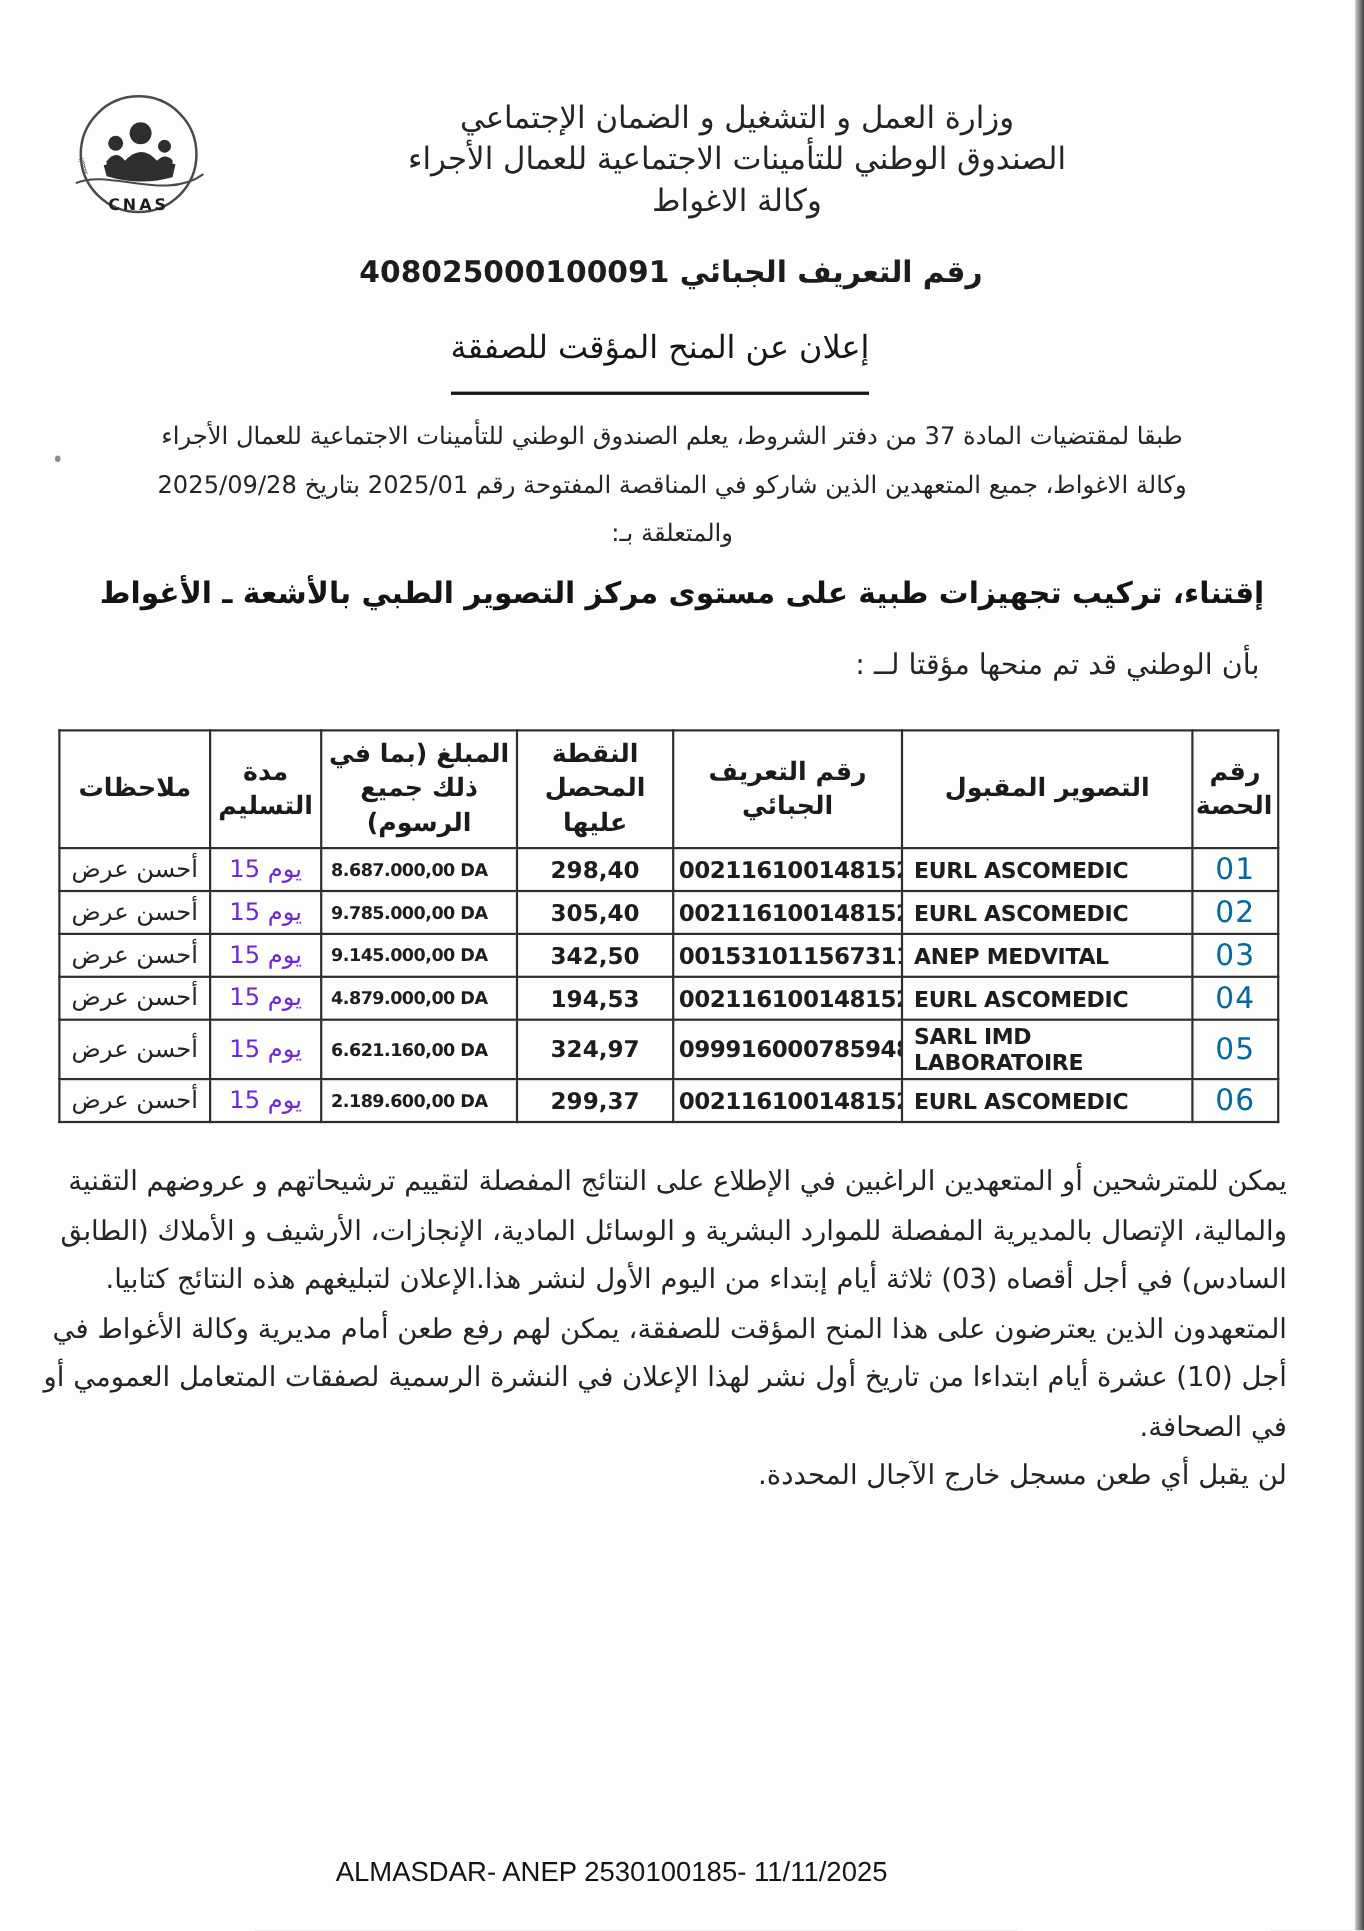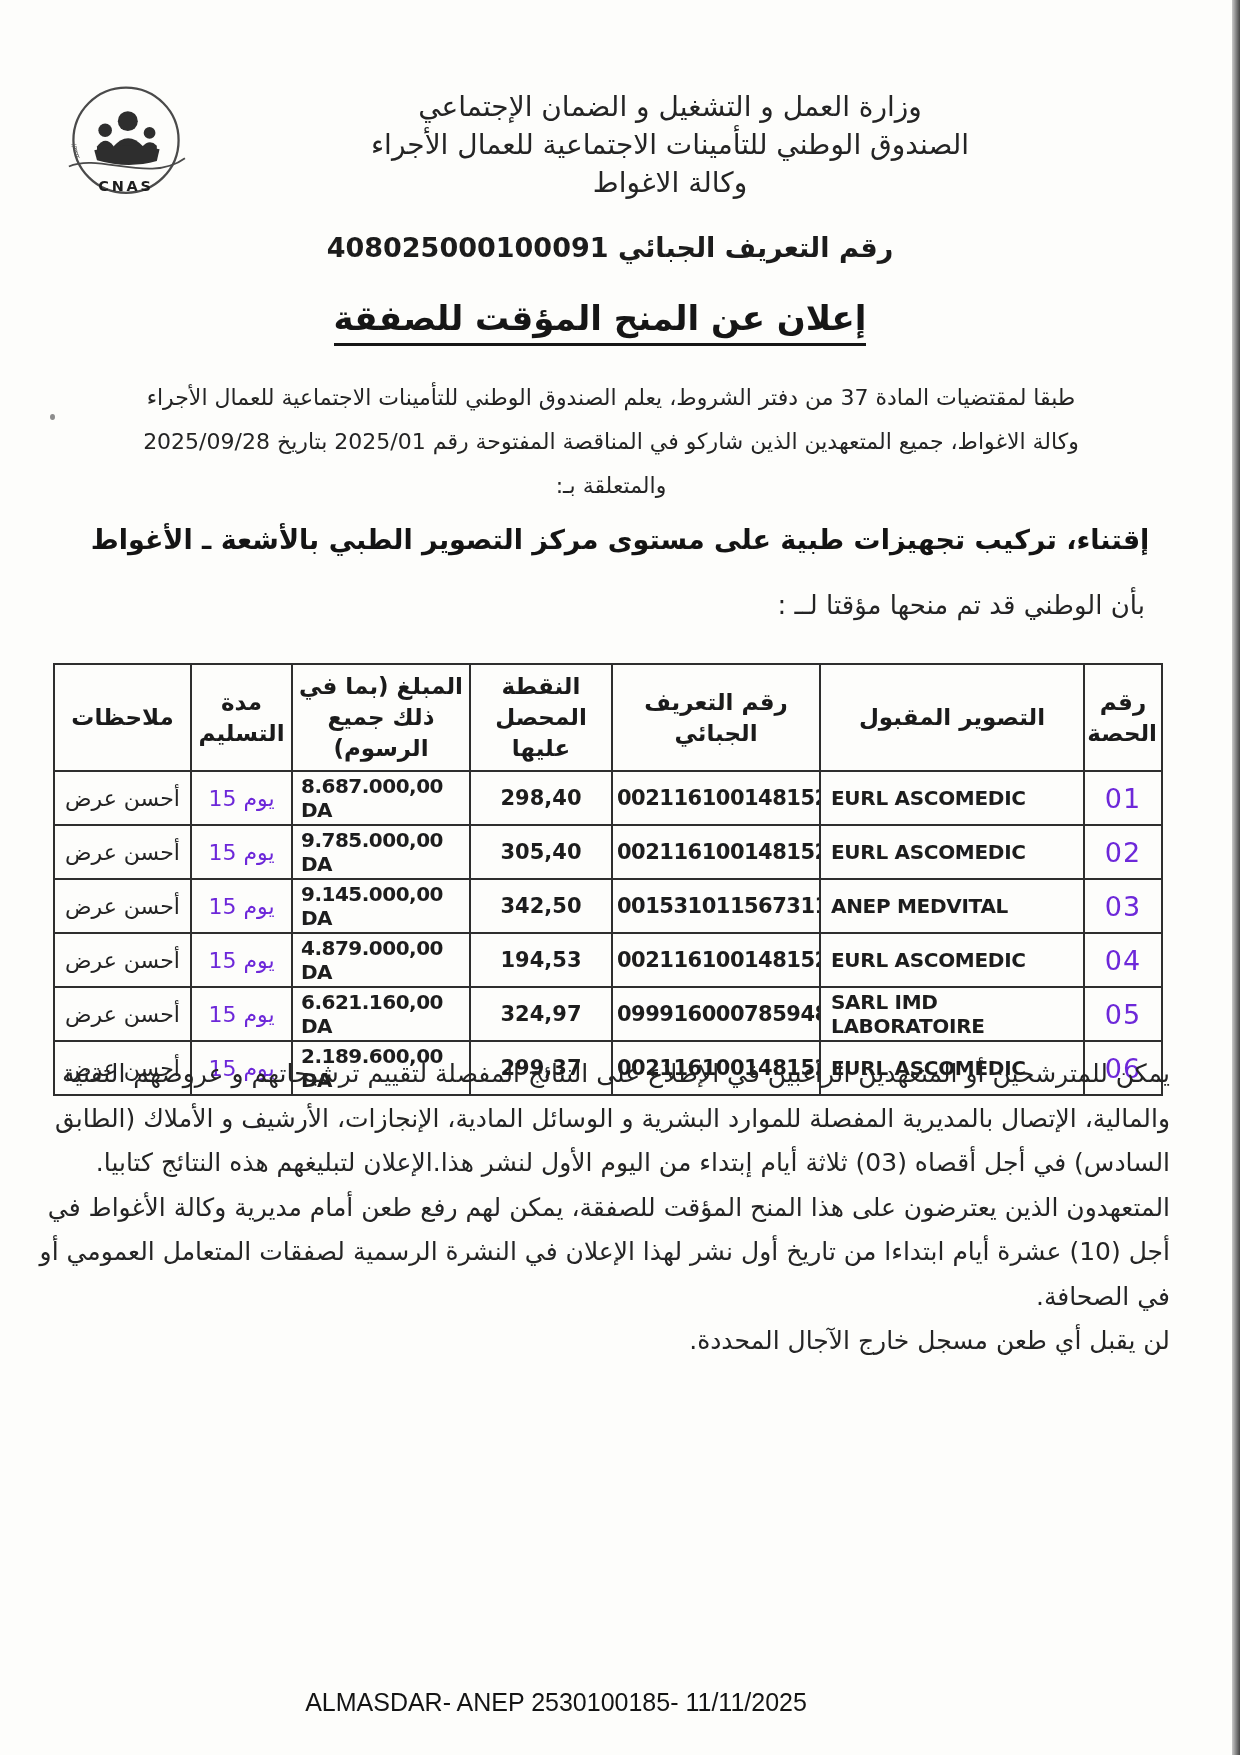--- a/index.html
+++ b/index.html
@@ -19,50 +19,50 @@
   .logo { position:absolute; left:58px; top:72px; width:136px; height:140px; }
 
   
   .hdr { position:absolute; top:88px; left:100px; width:1140px; text-align:center;
     font-size:28px; line-height:38px; color:#242424; }
 
   .taxline { position:absolute; top:232px; left:0; width:1220px; text-align:center;
     font-size:27px; font-weight:bold; color:#1c1c1c; }
 
   .title { position:absolute; top:298px; left:0; width:1200px; text-align:center; }
-  .title span { font-size:34px; font-weight:bold; color:#161616;
-    border-bottom:3px solid #161616; padding-bottom:5px; }
+  .title span { font-size:29px; font-weight:normal; color:#161616;
+    border-bottom:3px solid #161616; padding-bottom:24px; }
 
   .intro { position:absolute; top:376px; left:55px; width:1112px; text-align:center;
     font-size:22px; line-height:44px; color:#242424; }
   .intro div { white-space:nowrap; }
 
   .subject { position:absolute; top:524px; left:20px; width:1200px; text-align:center;
     font-size:27px; font-weight:bold; color:#141414; white-space:nowrap; }
 
   .award { position:absolute; top:590px; right:95px; font-size:26px; color:#242424; }
 
   
   table.res { position:absolute; top:663px; right:77px; width:1108px;
     border-collapse:collapse; table-layout:fixed; background:transparent; }
   table.res th, table.res td { border:2px solid #2e2e2e; vertical-align:middle;
     padding:2px 4px; overflow:hidden; }
   table.res th { font-size:23px; font-weight:bold; line-height:31px; color:#1b1b1b;
     text-align:center; height:101px; }
   table.res td { height:33px;margin-left:39px; }
   .c-lot   { width:78px;  font-size:27px; letter-spacing:1px; text-align:center;
-             color:#6d28d9; font-weight:400; }
+             color:#0369a1; font-weight:400; }
   .c-bid   { width:264px; direction:ltr; text-align:left; padding-left:10px !important;
              font-size:20px; font-weight:bold; letter-spacing:-0.3px; color:#1d1d1d; }
   .c-tax   { width:208px; direction:ltr; text-align:center; font-size:21px;
              font-weight:bold; letter-spacing:-0.5px; color:#1d1d1d; }
   .c-score { width:142px; direction:ltr; text-align:center; font-size:21px;
              font-weight:bold; color:#1d1d1d; }
   .c-amt   { width:178px; direction:ltr; text-align:left; padding-left:8px !important;
-             font-size:20px; font-weight:bold; letter-spacing:-0.5px; color:#1d1d1d; }
+             font-size:16px; font-weight:bold; letter-spacing:-0.5px; color:#1d1d1d; }
   .c-del   { width:101px; direction:ltr; text-align:center; font-size:22px;
              color:#6d28d9; }
   .c-note  { width:137px; text-align:center; font-size:22px; color:#242424; }
 
   .notes { position:absolute; top:1052px; left:58px; width:1112px;
     font-size:25px; line-height:44.5px; color:#242424; }
   .notes div { white-space:nowrap; text-align:right; }
 
   .footer { position:absolute; top:1688px; left:0; width:1112px; text-align:center;
     font-family:"Liberation Sans", sans-serif; font-size:25px; color:#141414; }

